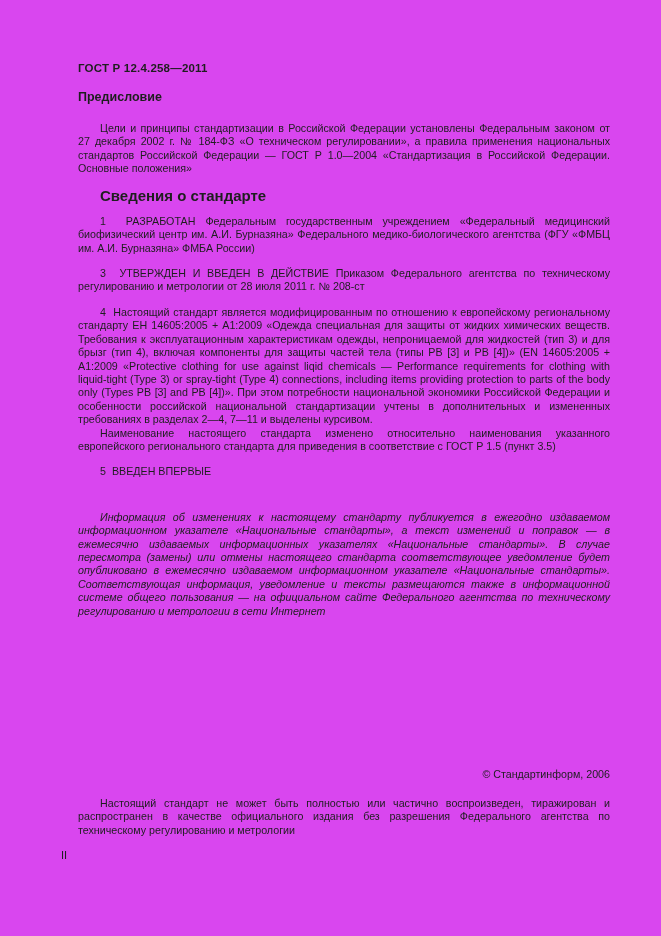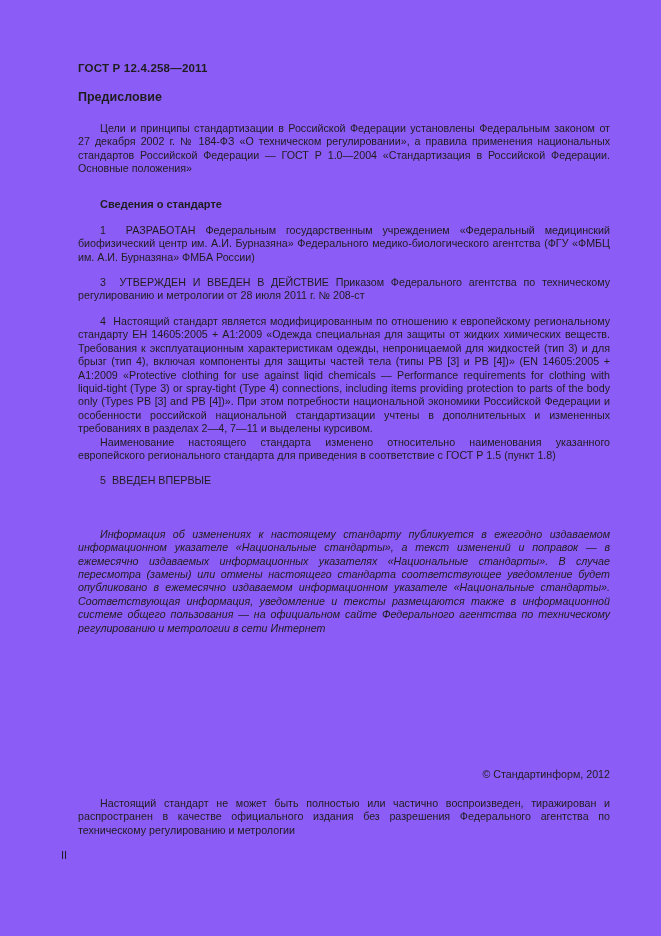--- a/index.html
+++ b/index.html
@@ -4,21 +4,21 @@
 <style>
   html, body {
     margin: 0;
     padding: 0;
     background: #ffffff;
   }
   .page {
     position: relative;
     width: 661px;
     height: 936px;
-    background: #8b5cf6;
+    background: #d946ef;
     color: #1e1e1e;
     font-family: "Liberation Sans", sans-serif;
     font-size: 10.7px;
     line-height: 13.4px;
     overflow: hidden;
   }
   .content {
     position: absolute;
     left: 78px;
     top: 62px;
@@ -35,28 +35,28 @@
     font-weight: bold;
     font-size: 12.5px;
   }
   .para {
     margin: 0;
     text-align: justify;
     text-indent: 22px;
   }
   .intro { margin-top: 17px; }
   .section-heading {
-    margin: 23px 0 0 22px;
+    margin: 14px 0 0 22px;
     font-weight: bold;
-    font-size: 11px;
+    font-size: 15px;
   }
   .item { margin-top: 12px; }
   .note { margin-top: 0; }
   .notice {
-    margin-top: 40px;
+    margin-top: 32px;
     font-style: italic;
   }
   .copyright {
     position: absolute;
     top: 768px;
     right: 51px;
     font-size: 10.7px;
   }
   .restriction {
     position: absolute;
@@ -88,26 +88,26 @@
 
     <div class="section-heading">Сведения о стандарте</div>
 
     <p class="para item">1&nbsp; РАЗРАБОТАН Федеральным государственным учреждением «Федеральный медицинский биофизический центр им. А.И. Бурназяна» Федерального медико-биологического агентства (ФГУ «ФМБЦ им. А.И. Бурназяна» ФМБА России)</p>
 
 
     <p class="para item">3&nbsp; УТВЕРЖДЕН И ВВЕДЕН В ДЕЙСТВИЕ Приказом Федерального агентства по техническому регулированию и метрологии от 28 июля 2011 г. № 208-ст</p>
 
     <p class="para item">4&nbsp; Настоящий стандарт является модифицированным по отношению к европейскому региональному стандарту ЕН 14605:2005 + А1:2009 «Одежда специальная для защиты от жидких химических веществ. Требования к эксплуатационным характеристикам одежды, непроницаемой для жидкостей (тип 3) и для брызг (тип 4), включая компоненты для защиты частей тела (типы РВ [3] и РВ [4])» (EN 14605:2005 + A1:2009 «Protective clothing for use against liqid chemicals — Performance requirements for clothing with liquid-tight (Type 3) or spray-tight (Type 4) connections, including items providing protection to parts of the body only (Types PB [3] and PB [4])». При этом потребности национальной экономики Российской Федерации и особенности российской национальной стандартизации учтены в дополнительных и измененных требованиях в разделах 2—4, 7—11 и выделены курсивом.</p>
 
-    <p class="para note">Наименование настоящего стандарта изменено относительно наименования указанного европейского регионального стандарта для приведения в соответствие с ГОСТ Р 1.5 (пункт 1.8)</p>
+    <p class="para note">Наименование настоящего стандарта изменено относительно наименования указанного европейского регионального стандарта для приведения в соответствие с ГОСТ Р 1.5 (пункт 3.5)</p>
 
     <p class="para item">5&nbsp; ВВЕДЕН ВПЕРВЫЕ</p>
 
     <p class="para notice">Информация об изменениях к настоящему стандарту публикуется в ежегодно издаваемом информационном указателе «Национальные стандарты», а текст изменений и поправок — в ежемесячно издаваемых информационных указателях «Национальные стандарты». В случае пересмотра (замены) или отмены настоящего стандарта соответствующее уведомление будет опубликовано в ежемесячно издаваемом информационном указателе «Национальные стандарты». Соответствующая информация, уведомление и тексты размещаются также в информационной системе общего пользования — на официальном сайте Федерального агентства по техническому регулированию и метрологии в сети Интернет</p>
 
   </div>
 
-  <div class="copyright">© Стандартинформ, 2012</div>
+  <div class="copyright">© Стандартинформ, 2006</div>
 
   <p class="restriction">Настоящий стандарт не может быть полностью или частично воспроизведен, тиражирован и распространен в качестве официального издания без разрешения Федерального агентства по техническому регулированию и метрологии</p>
 
   <div class="page-number">II</div>
 </div>
 
 </body></html>

